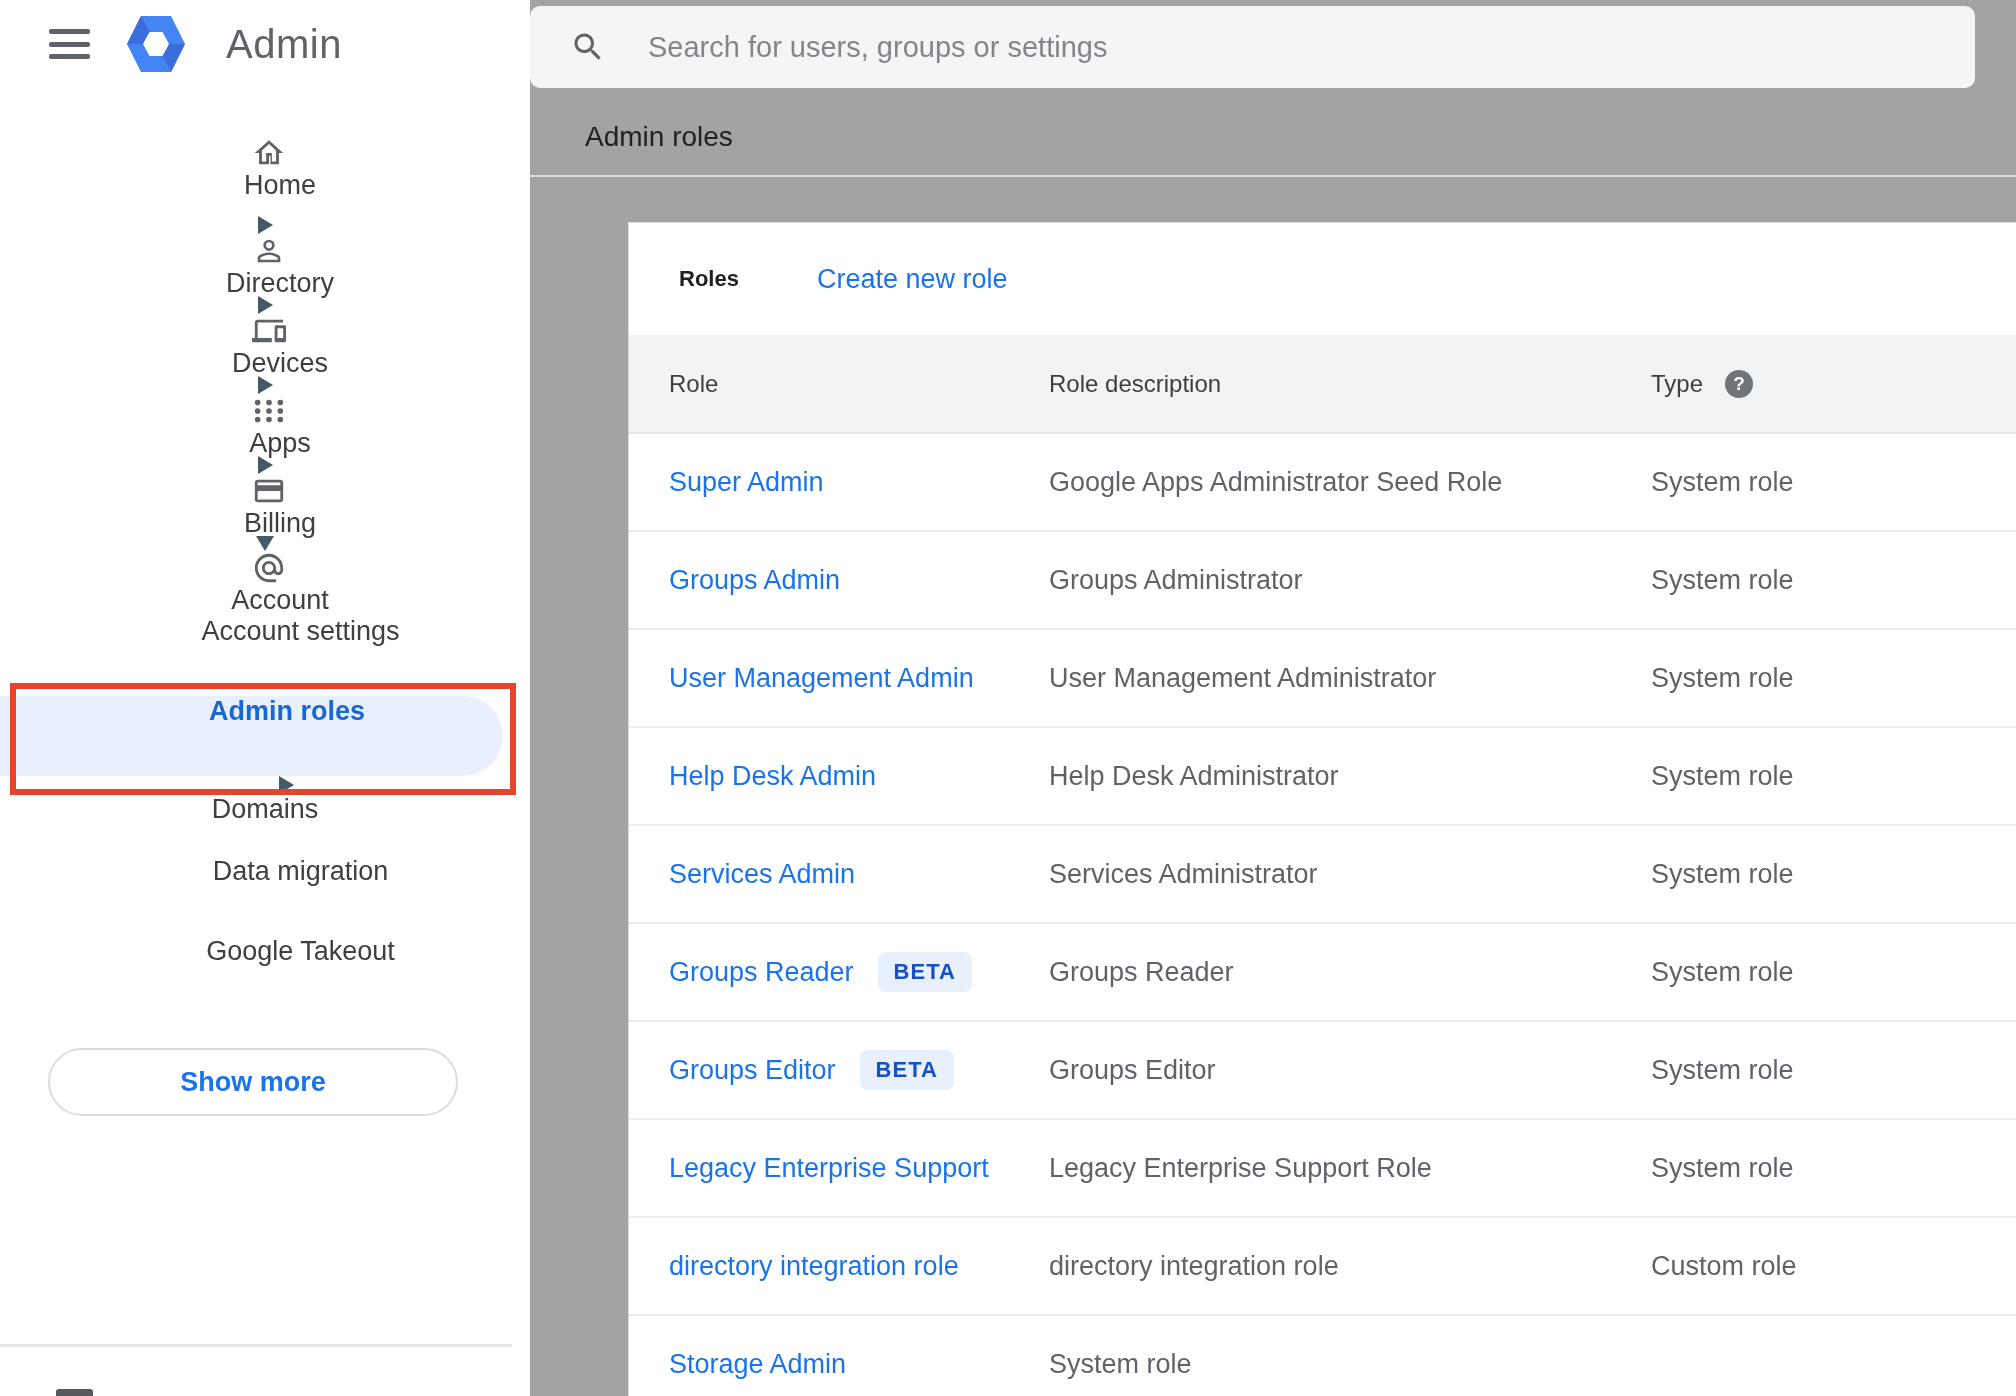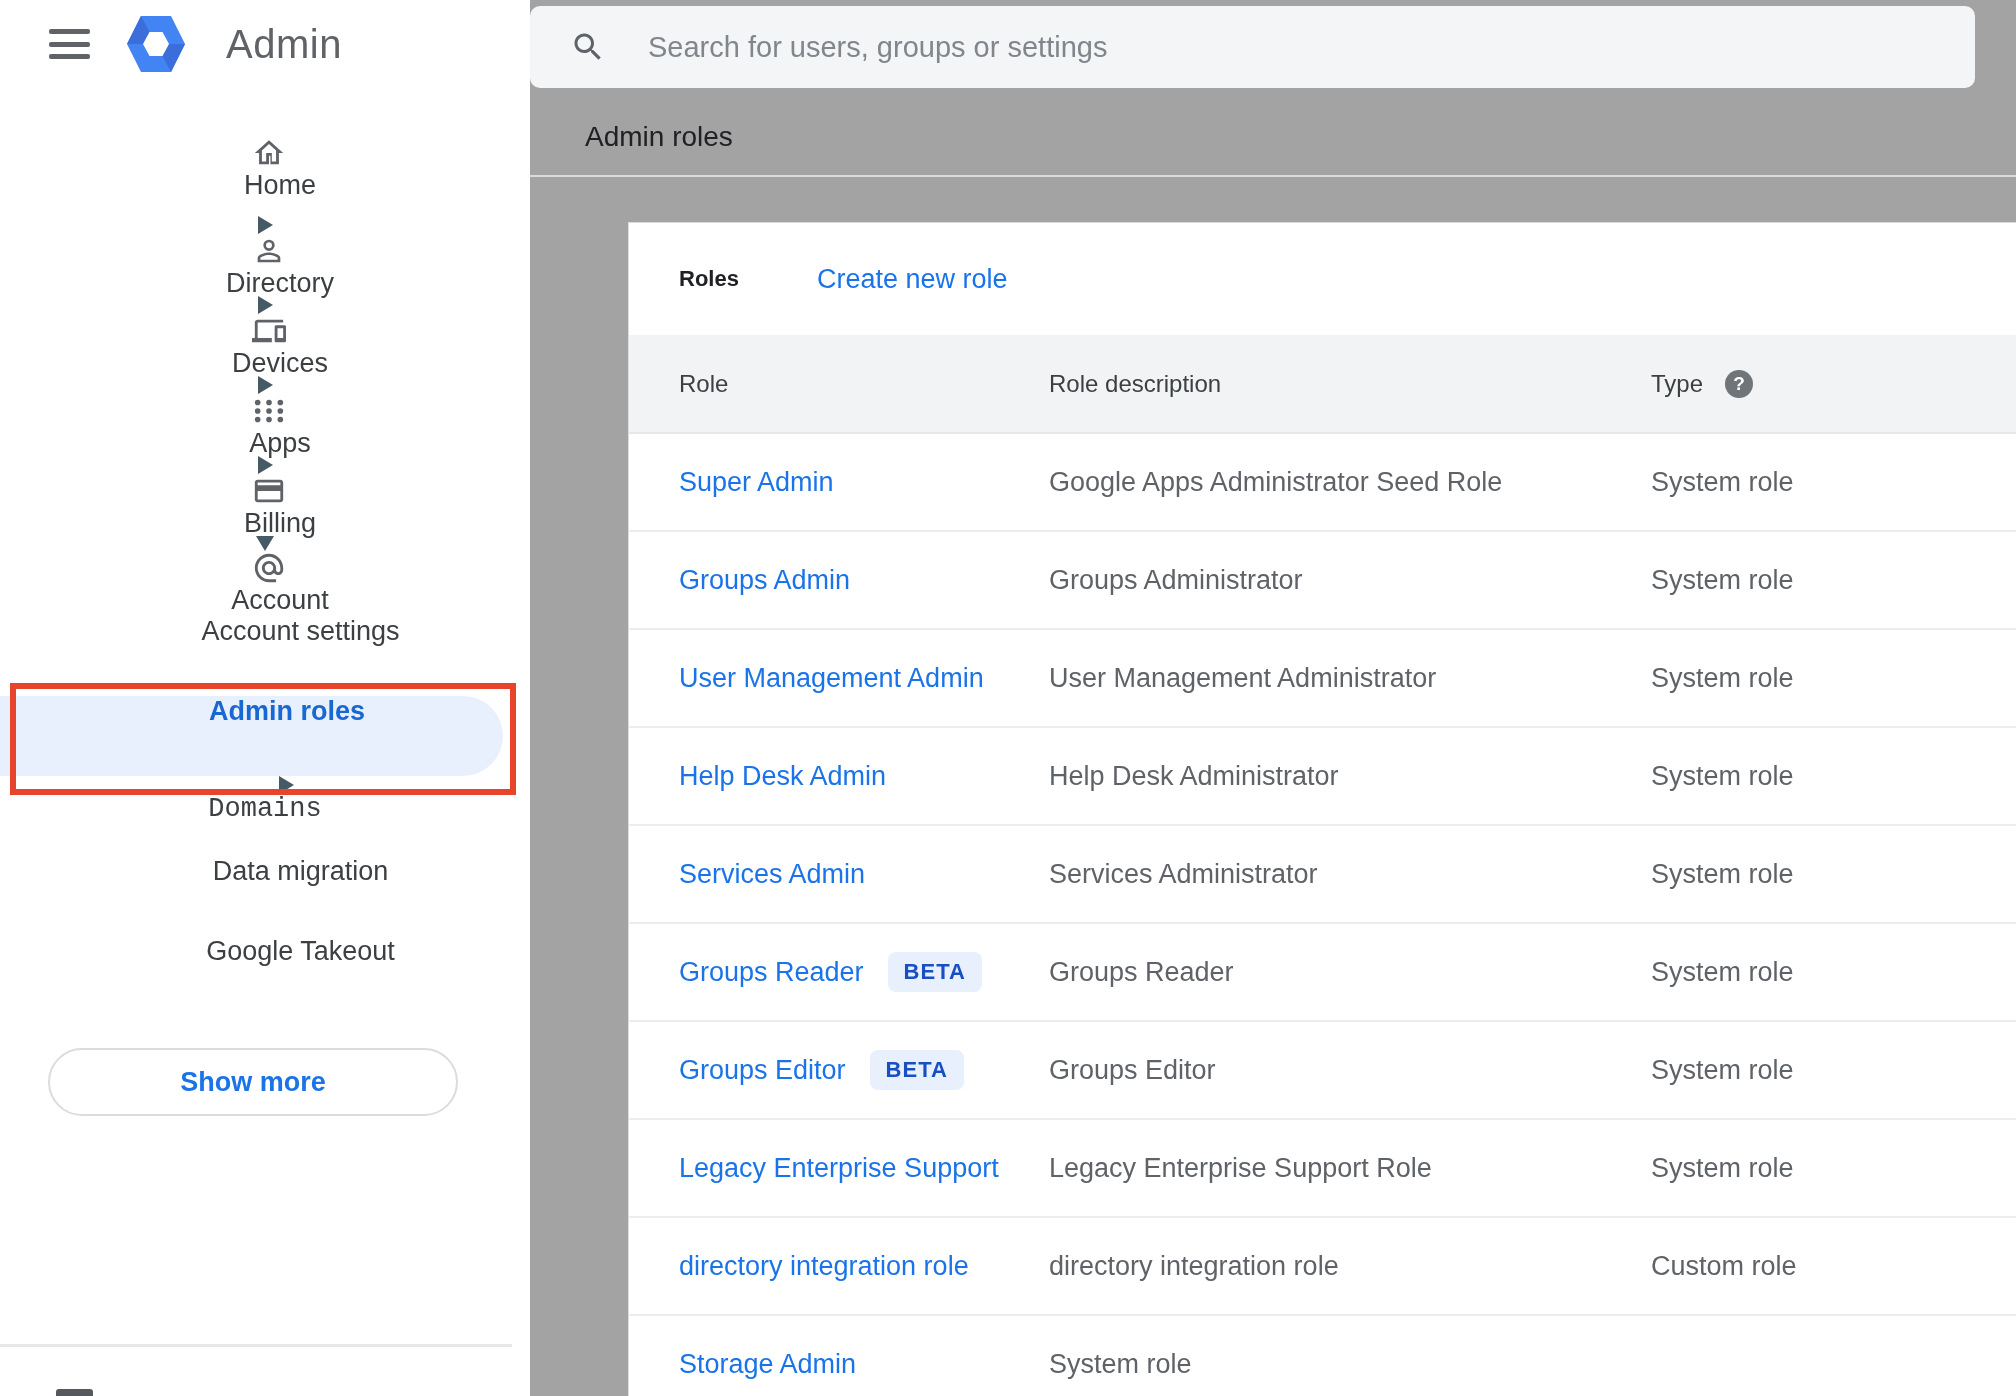--- a/index.html
+++ b/index.html
@@ -51,21 +51,21 @@
     display:flex;align-items:center;height:80px;position:relative;
     cursor:pointer;color:#3c4043;font-size:27px;flex-direction:column;
   }
   .arrow-slot{width:50px;display:flex;justify-content:center;align-items:center;flex:none;}
   .tri-right{width:0;height:0;border-left:15px solid #455a64;border-top:9px solid transparent;border-bottom:9px solid transparent;}
   .tri-down{width:0;height:0;border-top:15px solid #455a64;border-left:9px solid transparent;border-right:9px solid transparent;}
   .icon-slot{width:34px;height:34px;margin-left:7px;flex:none;display:flex;align-items:center;justify-content:center;}
   .icon-slot svg{width:34px;height:34px;fill:var(--gray-icon);}
   .nav-label{margin-left:30px;white-space:nowrap;}
   .nav-item.indent .nav-label{margin-left:71px;}
-  .nav-item.indent .sub-arrow + .nav-label{margin-left:0;font-family:Liberation Mono, monospace;}
+  .nav-item.indent .sub-arrow + .nav-label{margin-left:0;}
   .sub-arrow{margin-left:43px;width:0;height:0;border-left:15px solid #455a64;border-top:9px solid transparent;border-bottom:9px solid transparent;flex:none;}
   .nav-item.selected{
     width:503px;background:var(--beta-bg);border-radius:0 40px 40px 0;
   }
   .nav-item.selected .nav-label{color:var(--selected-blue);font-weight:bold;}
 
   #annotation-box{
     position:absolute;left:10px;top:683px;width:506px;height:112px;
     border:6px solid var(--annotation-red);
     pointer-events:none;
@@ -125,21 +125,21 @@
     height:99px;background:var(--header-bg);
     display:flex;align-items:center;
     border-bottom:2px solid #e6e8ea;
     color:#3c4043;font-size:24px;
   }
   .t-row{
     height:98px;display:flex;align-items:center;
     border-bottom:2px solid #ebedef;
     font-size:27px;
   }
-  .col-role{width:420px;padding-left:50px;flex:none;display:flex;align-items:center;}
+  .col-role{width:420px;padding-left:40px;flex:none;display:flex;align-items:center;}
   .col-desc{width:602px;flex:none;}
   .col-type{flex:1;display:flex;align-items:center;}
   .role-link{color:var(--link-blue);text-decoration:none;cursor:pointer;white-space:nowrap;}
   .desc-text,.type-text{color:var(--text-gray);}
   .beta-badge{
     margin-left:24px;background:var(--beta-bg);color:var(--beta-text);
     font-size:22px;font-weight:bold;letter-spacing:1px;
     padding:7px 16px;border-radius:8px;white-space:nowrap;
   }
   .help-circle{

